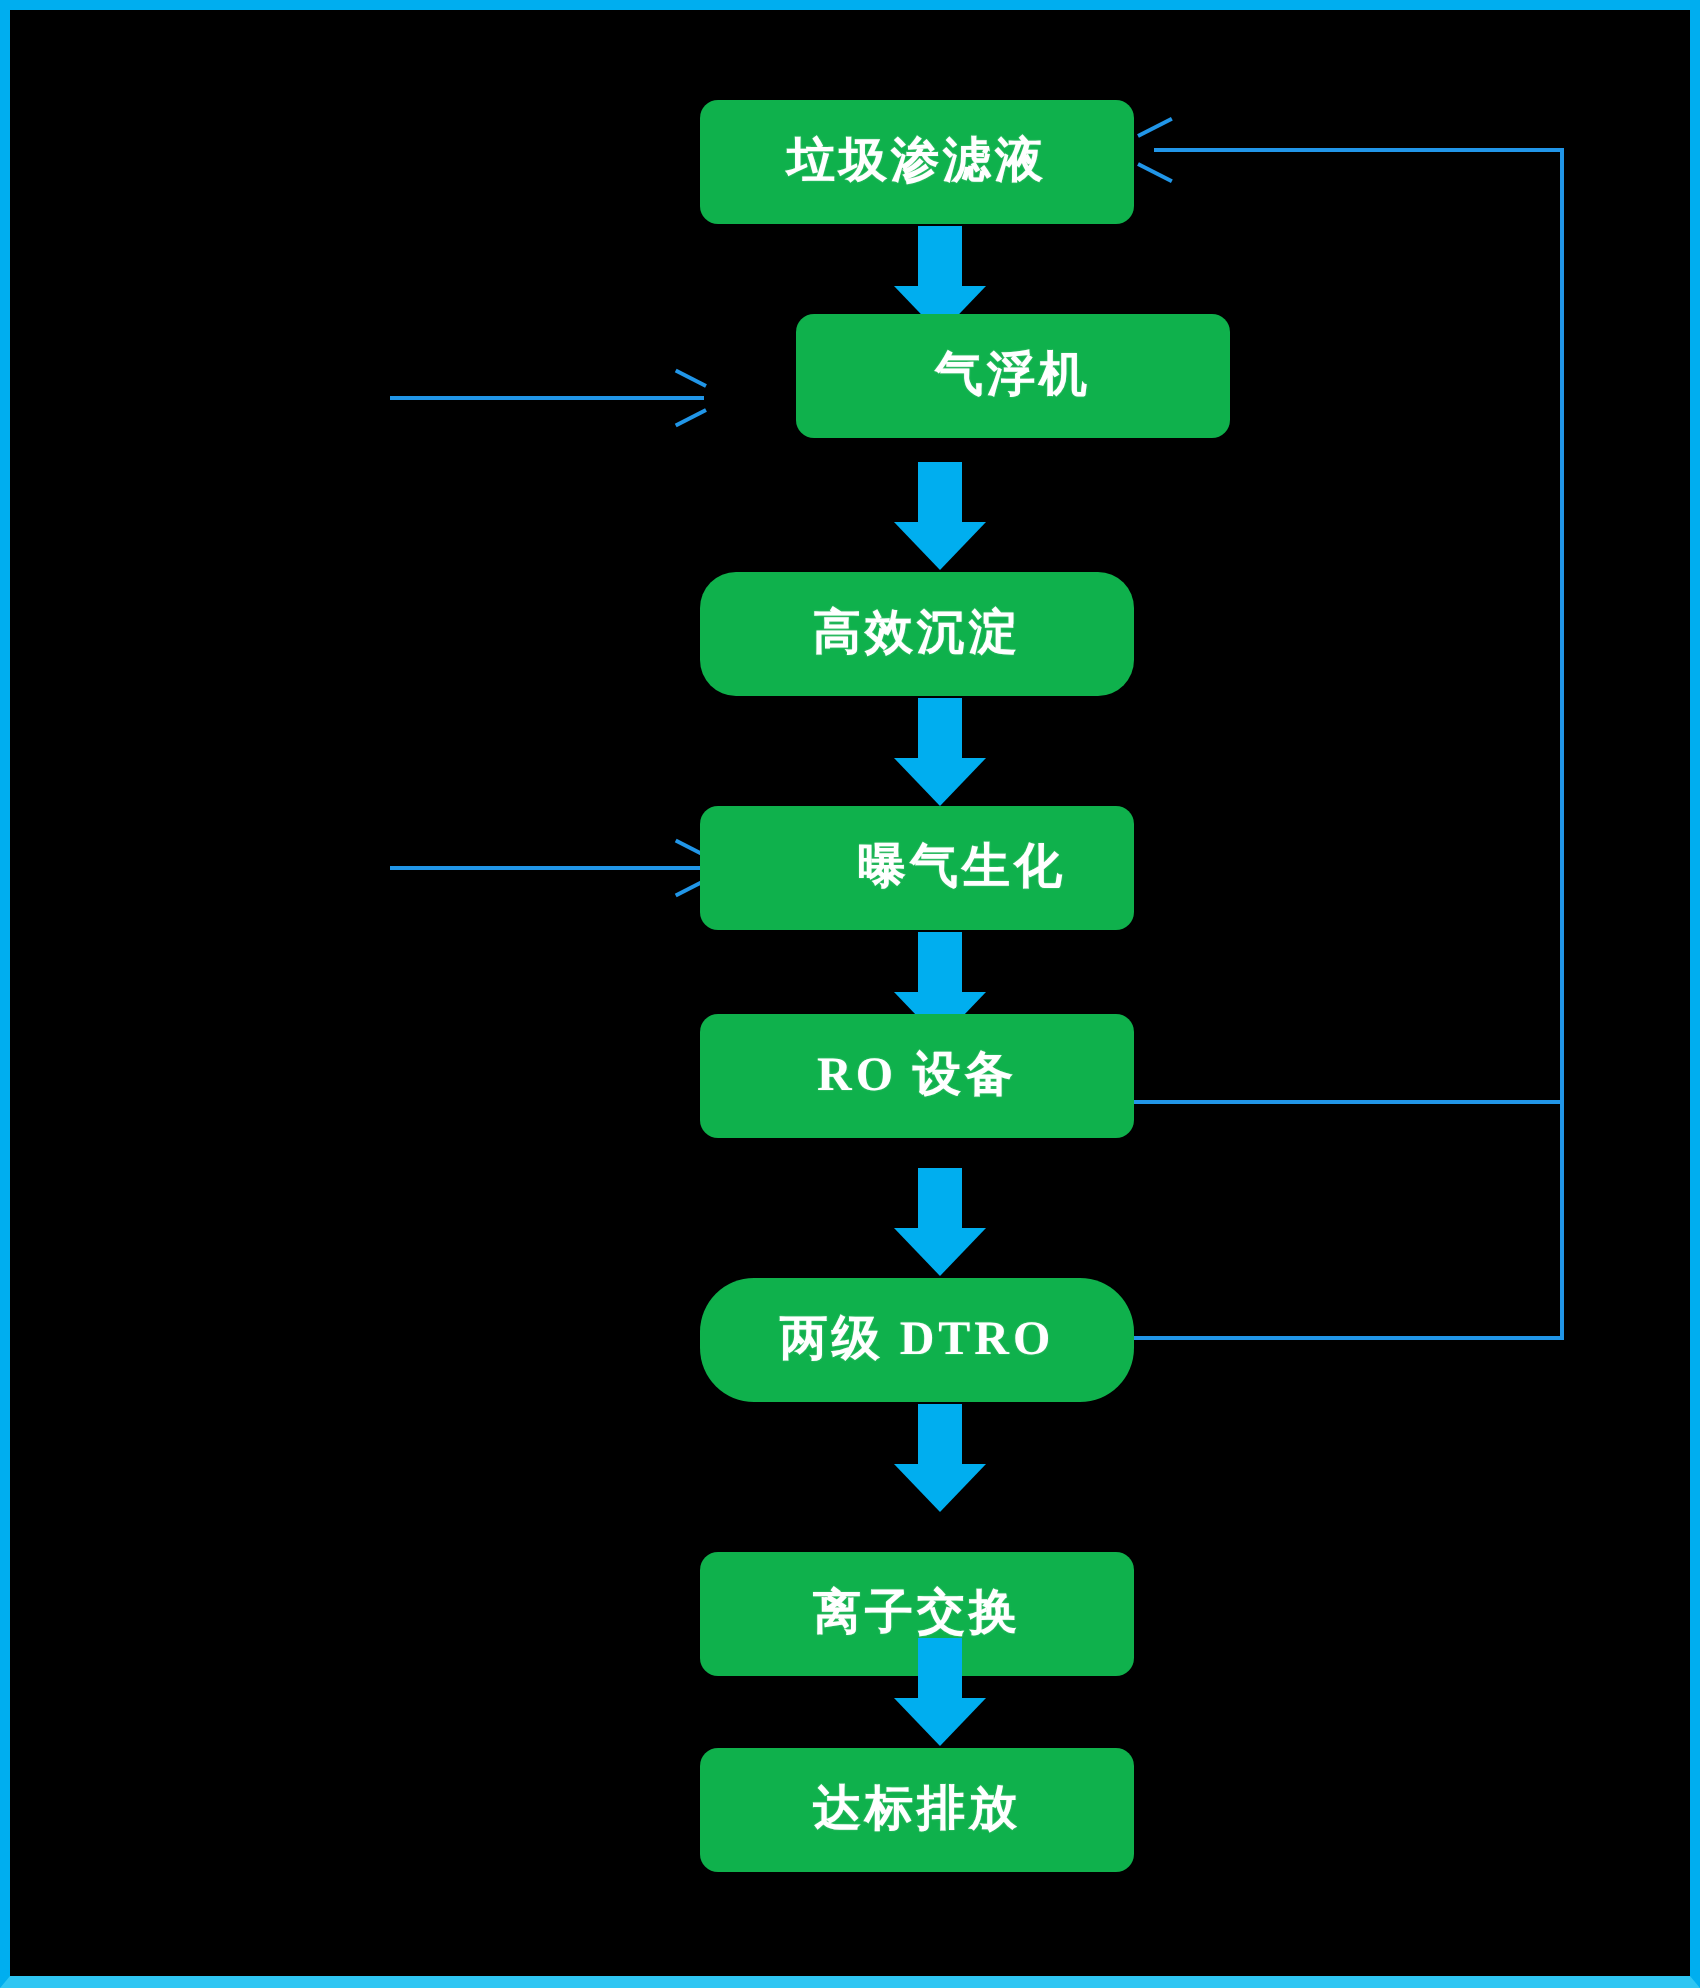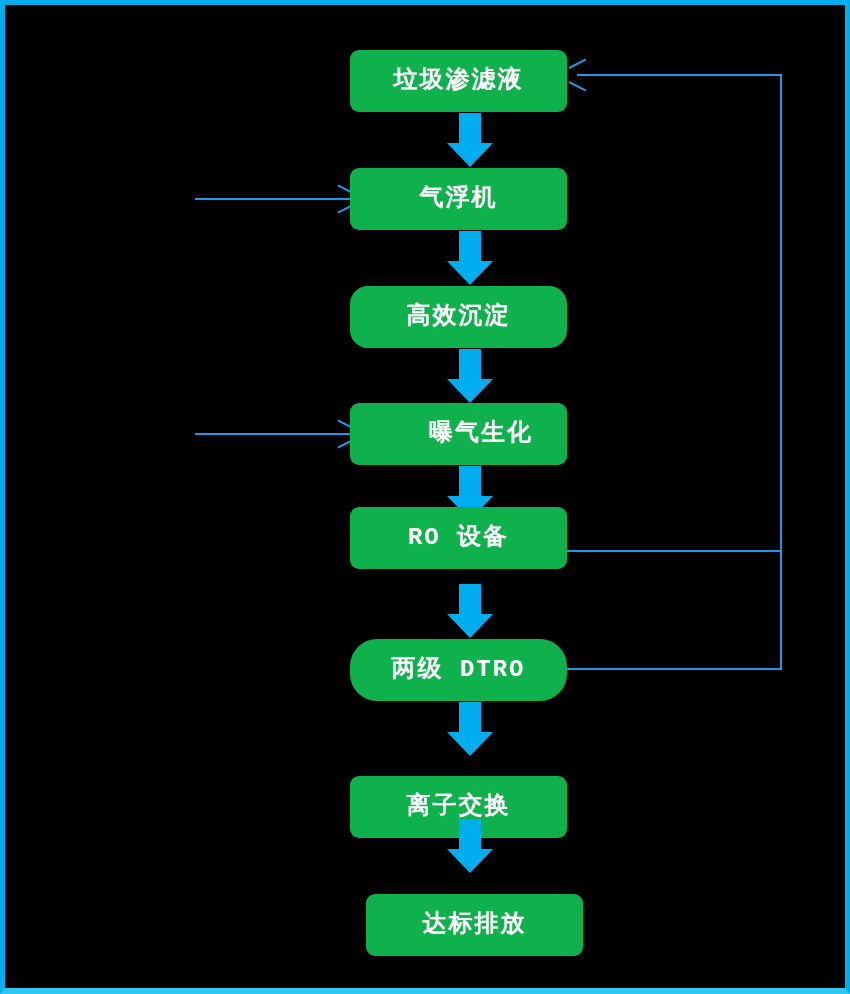--- a/index.html
+++ b/index.html
@@ -6,21 +6,21 @@
     margin: 0;
     padding: 0;
     background: #000000;
   }
   #canvas {
     position: relative;
     width: 850px;
     height: 994px;
     background: #000000;
     overflow: hidden;
-    font-family: Liberation Mono, monospace;
+    font-family: Liberation Serif, serif;
   }
 
   
   #frame {
     position: absolute;
     left: 0;
     top: 0;
     width: 850px;
     height: 994px;
     box-sizing: border-box;
@@ -163,21 +163,21 @@
   <div class="fat-arrow" style="top:113px;">
     <div class="shaft"></div>
     <div class="head"></div>
   </div>
 
   <div class="in-arrow" style="left:195px; top:190px; width:157px;">
     <div class="line"></div>
     <div class="tip"></div>
   </div>
 
-  <div class="node" style="top:168px;">
+  <div class="node" style="top:157px;margin-left:48px;">
     <span class="label">气浮机</span>
   </div>
 
   <div class="fat-arrow" style="top:231px;">
     <div class="shaft"></div>
     <div class="head"></div>
   </div>
 
   <div class="node" style="top:286px;border-radius:18px;">
     <span class="label">高效沉淀</span>
@@ -222,17 +222,17 @@
 
   <div class="node" style="top:776px;">
     <span class="label">离子交换</span>
   </div>
 
   <div class="fat-arrow" style="top:819px;">
     <div class="shaft"></div>
     <div class="head"></div>
   </div>
 
-  <div class="node" style="top:894px;margin-left:16px;">
+  <div class="node" style="top:874px;">
     <span class="label">达标排放</span>
   </div>
 
 </div>
 
 </body></html>

